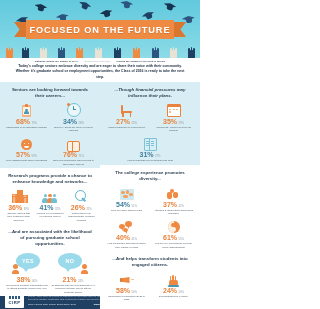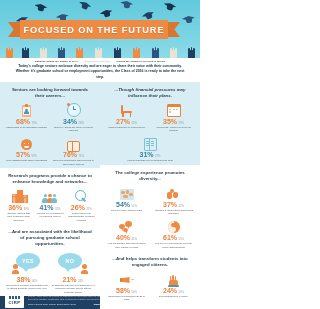--- a/index.html
+++ b/index.html
@@ -13,21 +13,21 @@
   
   .hero{position:relative;height:58px;background:#6ecfe0;overflow:hidden;}
   .sky-grad{position:absolute;inset:0;background:linear-gradient(180deg,#62c9dd 0%,#7ad4e3 60%,#8ddbe7 100%);}
   .cap{position:absolute;width:13px;height:8px;}
   .cap .board{position:absolute;top:0;left:0;width:13px;height:5px;background:#1f3f63;
     clip-path:polygon(50% 0,100% 45%,50% 90%,0 45%);}
   .cap .base{position:absolute;top:3px;left:3.5px;width:6px;height:4px;background:#1f3f63;border-radius:0 0 2px 2px;}
   .cap.lt .board,.cap.lt .base{background:#2c5580;}
   .cap.dk .board,.cap.dk .base{background:#17334f;}
 
-  .ribbon{position:absolute;left:8px;top:20px;width:172px;height:19px;}
+  .ribbon{position:absolute;left:14px;top:20px;width:172px;height:19px;}
   .ribbon .body{position:absolute;left:12px;top:0;right:12px;height:19px;background:#ef8a43;}
   .ribbon .tail{position:absolute;top:2px;width:16px;height:15px;background:#d9762f;}
   .ribbon .tail.l{left:0;clip-path:polygon(0 0,100% 0,100% 100%,0 100%,35% 50%);}
   .ribbon .tail.r{right:0;clip-path:polygon(0 0,100% 0,65% 50%,100% 100%,0 100%);}
   .ribbon .txt{position:absolute;inset:0;display:flex;align-items:center;justify-content:center;
     color:#ffffff;font-size:9.2px;font-weight:bold;letter-spacing:.9px;text-shadow:0 1px 0 rgba(0,0,0,.12);}
 
   .hand{position:absolute;bottom:-2px;width:7px;border-radius:3px 3px 0 0;}
   .hand .palm{position:absolute;bottom:0;left:0;width:7px;height:10px;border-radius:3px;}
   .hand .f{position:absolute;bottom:7px;width:1.6px;height:5px;border-radius:1px;}

